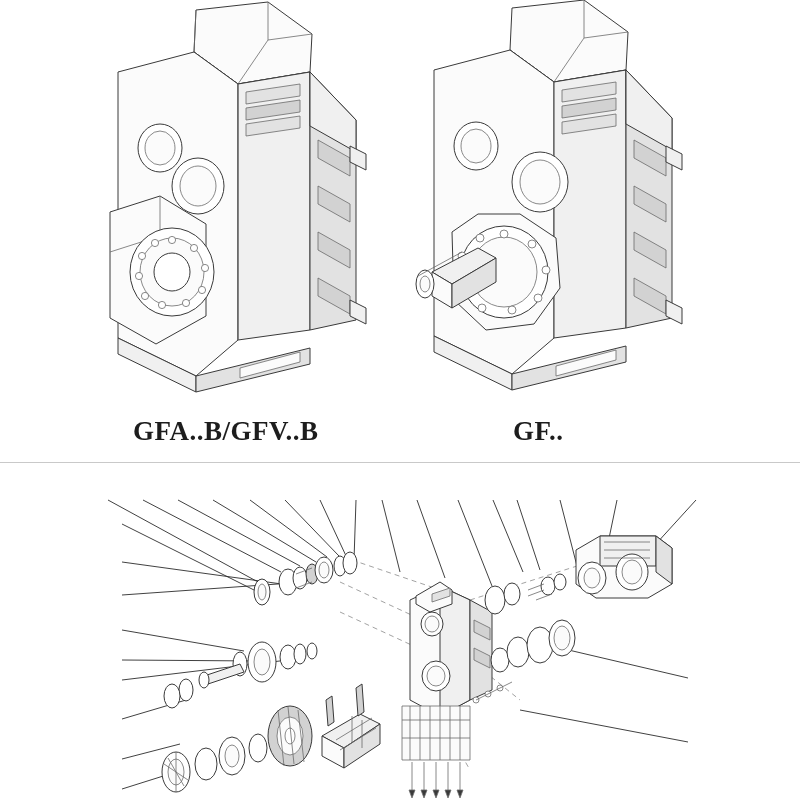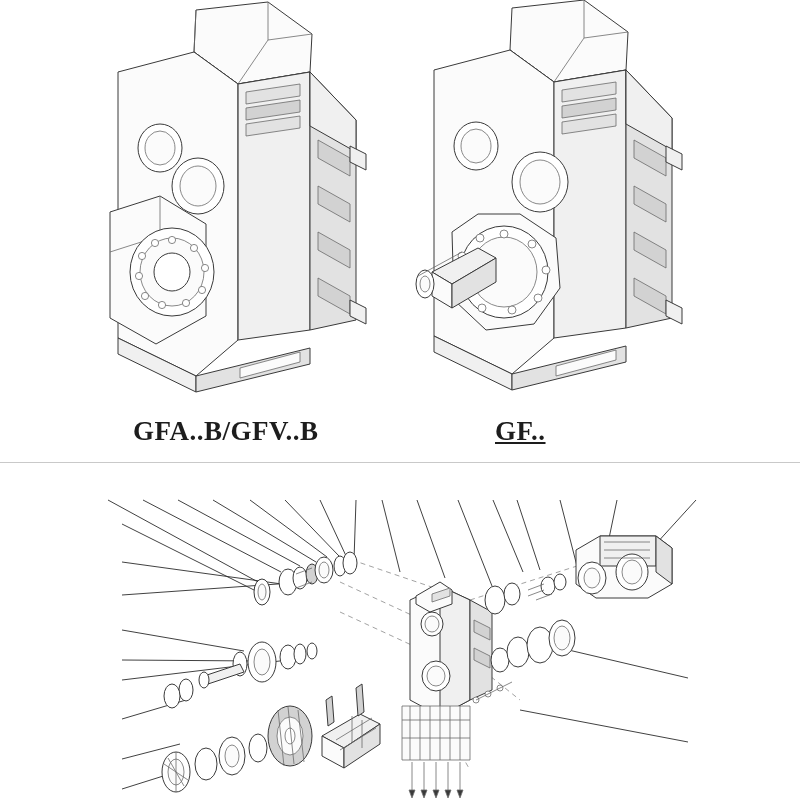--- a/index.html
+++ b/index.html
@@ -43,23 +43,22 @@
     font-size: 27px;
     letter-spacing: 0.5px;
     color: #1d1d1d;
     white-space: nowrap;
   }
   #caption-left {
     left: 133px;
     top: 416px;
   }
   #caption-right {
-    left: 495px;
+    left: 513px;
     top: 416px;
-    text-decoration: underline;
   }
   
   #bottom-section {
     position: absolute;
     left: 0;
     top: 463px;
     width: 800px;
     height: 337px;
   }
   svg {

